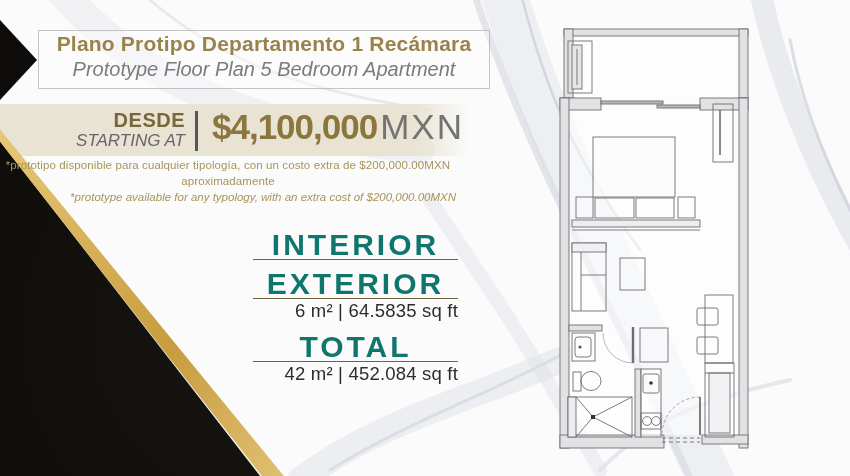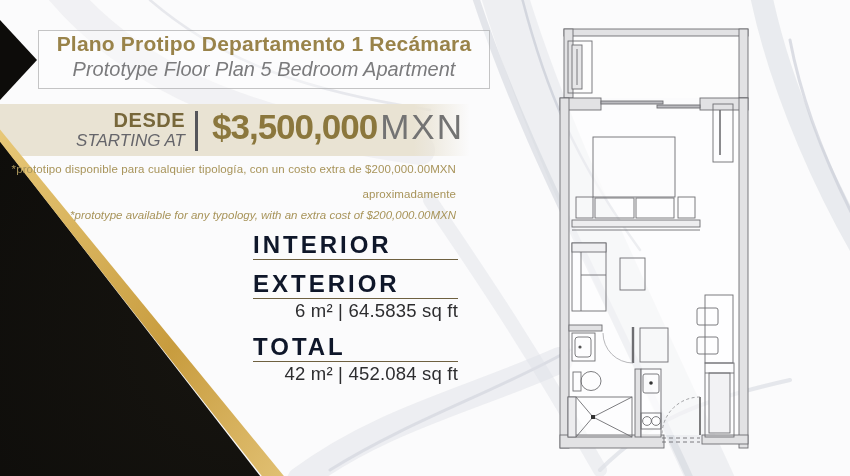--- a/index.html
+++ b/index.html
@@ -37,28 +37,28 @@
   .price-labels{position:absolute;left:55px;top:110px;width:130px;text-align:right;z-index:5;}
   .lbl-desde{font-size:20px;font-weight:bold;color:#77673a;line-height:21px;letter-spacing:.5px;}
   .lbl-start{font-size:17px;font-style:italic;color:#65656a;line-height:20px;}
   .price-sep{position:absolute;left:195px;top:111px;width:3px;height:40px;background:#55555a;z-index:5;}
   .price-line{position:absolute;left:212px;top:107px;z-index:5;white-space:nowrap;}
   .price-amount{font-size:35px;font-weight:bold;color:#8b773d;letter-spacing:-1px;}
   .price-cur{font-size:35px;font-weight:300;color:#737373;letter-spacing:2px;margin-left:3px;}
 
   
   .disclaimer{position:absolute;left:0;top:157px;width:456px;text-align:right;z-index:5;}
-  .disc-es{font-size:11.5px;color:#a8945a;line-height:25px;letter-spacing:.1px;}
+  .disc-es{font-size:11.5px;color:#a8945a;line-height:16px;letter-spacing:.1px;text-align:center;}
   .disc-en{font-size:11.5px;font-style:italic;color:#a8945a;line-height:16px;}
 
   
   .areas{position:absolute;left:253px;top:232px;width:205px;z-index:5;}
   .area-group{margin-bottom:11px;}
-  .area-label{font-size:24px;font-weight:bold;color:#0f172a;letter-spacing:3px;
-    text-align:left;line-height:26px;}
+  .area-label{font-size:30px;font-weight:bold;color:#0f766e;letter-spacing:3px;
+    text-align:center;line-height:26px;}
   .area-rule{border-bottom:1.5px solid #6e6040;margin-top:1px;}
   .area-value{font-size:18.5px;font-weight:500;color:#2d2d2f;text-align:right;
     line-height:24px;white-space:nowrap;letter-spacing:.2px;}
 </style>
 </head>
 <body>
 
 <div class="stage">
 
   <svg id="marble" viewBox="0 0 850 476">
@@ -196,21 +196,21 @@
     <div class="title-es">Plano Protipo Departamento 1 Recámara</div>
     <div class="title-en">Prototype Floor Plan 5 Bedroom Apartment</div>
   </div>
 
   <div class="price-labels">
     <div class="lbl-desde">DESDE</div>
     <div class="lbl-start">STARTING AT</div>
   </div>
   <div class="price-sep"></div>
   <div class="price-line">
-    <span class="price-amount">$3,500,000</span><span class="price-cur">MXN</span>
+    <span class="price-amount">$4,100,000</span><span class="price-cur">MXN</span>
   </div>
 
   <div class="disclaimer">
     <div class="disc-es">*prototipo disponible para cualquier tipología, con un costo extra de $200,000.00MXN aproximadamente</div>
     <div class="disc-en">*prototype available for any typology, with an extra cost of $200,000.00MXN</div>
   </div>
 
   <div class="areas">
     <div class="area-group">
       <div class="area-label">INTERIOR</div>

